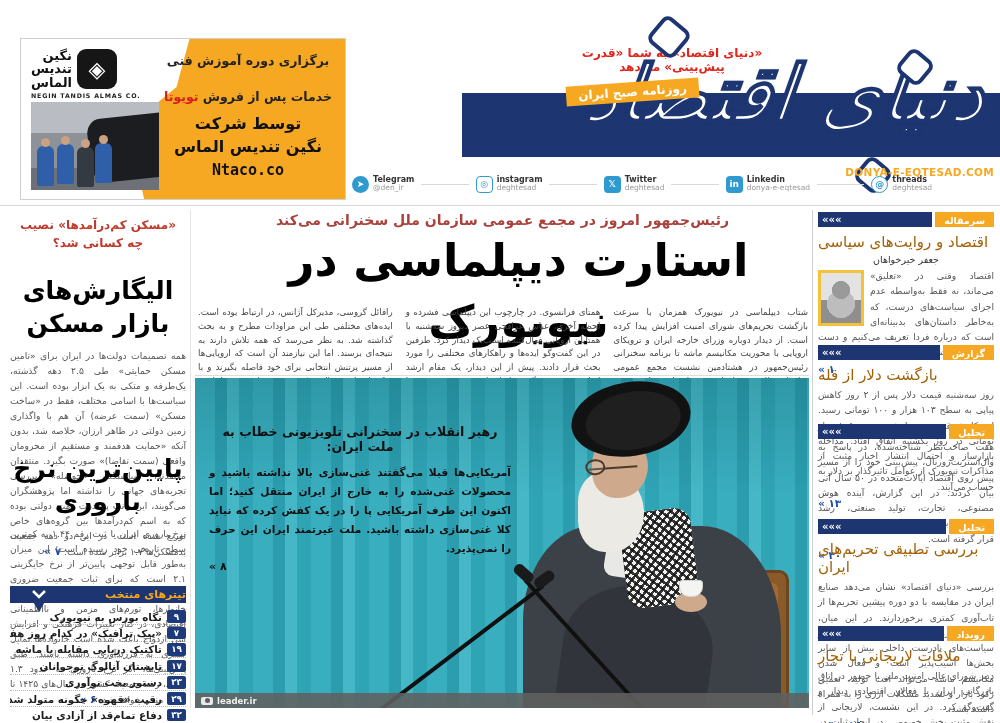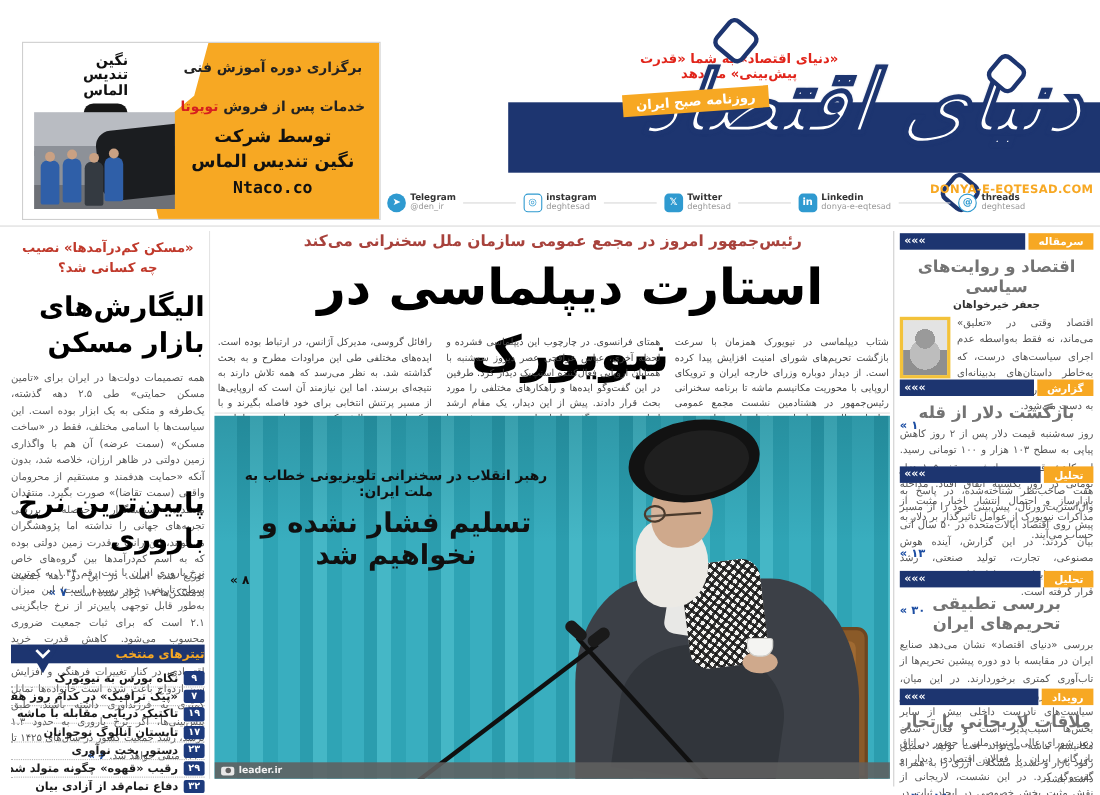--- a/index.html
+++ b/index.html
@@ -9,21 +9,21 @@
     position:relative; width:1000px; height:723px; margin:0 auto;
     background:#ffffff; overflow:hidden;
   }
 
   
   .ad-box { position:absolute; left:20px; top:38px; width:326px; height:162px;
     border:1px solid #cfcfcf; background:#fff; overflow:hidden; cursor:pointer; }
   .ad-orange { position:absolute; inset:0; background:#f7a823;
     clip-path:polygon(52% 0, 100% 0, 100% 100%, 38% 100%, 33% 55%, 48% 30%); }
   .ad-logo { position:absolute; top:10px; left:10px; width:130px; }
-  .ad-logo-row { display:flex; flex-direction:column; align-items:center; justify-content:flex-start; gap:5px; }
+  .ad-logo-row { display:flex; flex-direction:row; align-items:center; justify-content:flex-start; gap:5px; }
   .ad-logo-fa { font-size:13px; font-weight:bold; color:#111; line-height:1.02; text-align:right; white-space:pre-line; }
   .ad-logo-mark { width:40px; height:40px; background:#161616; border-radius:9px; color:#fff;
     display:flex; align-items:center; justify-content:center; font-size:22px; }
   .ad-logo-en { font-size:6.3px; font-weight:bold; letter-spacing:.8px; color:#222; margin-top:3px; }
   .ad-photo { position:absolute; left:10px; bottom:9px; width:128px; height:88px;
     background:linear-gradient(180deg,#b9bcc2 0 35%,#8d9198 35% 75%,#6d7076 75% 100%); overflow:hidden; }
   .ad-car { position:absolute; right:-8px; top:14px; width:78px; height:64px; background:#1b1d20;
     border-radius:14px 4px 4px 18px; transform:rotate(-6deg); }
   .worker { position:absolute; width:17px; height:40px; background:#2f5fa8; border-radius:6px 6px 2px 2px; }
   .worker::before { content:""; position:absolute; top:-8px; left:4px; width:9px; height:9px; border-radius:50%; background:#caa183; }
@@ -131,35 +131,35 @@
     direction:ltr; unicode-bidi:bidi-override; }
 
   
   .sb-item { position:absolute; left:818px; width:176px; direction:rtl; }
   .sb-header { display:flex; direction:rtl; align-items:stretch; height:15px; }
   .sb-label { background:#f7a823; color:#fff; font-size:9.5px; font-weight:bold;
     padding:1px 9px 0; display:flex; align-items:center; }
   .sb-bar { flex:1; background:#1d3570; margin-right:3px; display:flex; align-items:center;
     justify-content:flex-end; padding-left:4px; }
   .sb-bar-chev { color:#fff; font-size:10px; font-weight:bold; direction:ltr; }
-  .sb-title { font-size:15px; font-weight:700; color:#737373; text-align:center; margin:6px 0 3px; }
-  .sb-author { font-size:9.5px; font-weight:bold; color:#333; text-align:center; margin-bottom:3px; }
+  .sb-title { font-size:15px; font-weight:400; color:#a16207; text-align:left; margin:6px 0 3px; }
+  .sb-author { font-size:9.5px; font-weight:normal; color:#333; text-align:center; margin-bottom:3px; }
   .sb-body { font-size:9.2px; color:#555; text-align:justify; line-height:1.66; }
   .sb-page { text-align:left; margin-top:1px; }
   .sb-photo { float:left; width:46px; height:56px; margin:2px 6px 3px 0;
     border:3px solid #f3c23a; background:
       radial-gradient(circle at 50% 34%, #9a9a9a 0 9px, transparent 9px),
       radial-gradient(circle at 50% 62%, #bdbdbd 0 14px, transparent 14px),
       linear-gradient(180deg,#e3e3e3 0 55%,#8f8f8f 55% 100%); }
 
   
   .lc { position:absolute; left:10px; width:172px; direction:rtl; }
   .lc-kicker { color:#c0392b; font-size:12px; font-weight:900; text-align:center; line-height:1.5; }
-  .lc-title { font-size:25px; font-weight:900; color:#000; text-align:right; line-height:1.32;
-    letter-spacing:-.5px; margin:10px 0 8px; }
+  .lc-title { font-size:25px; font-weight:900; color:#000; text-align:center; line-height:1.32;
+    letter-spacing:-.5px; margin:22px 0 8px; }
   .lc-body { font-size:9.2px; color:#555; text-align:justify; line-height:1.63; }
   .lc-page { text-align:left; }
 
   .sel-header { position:relative; height:17px; background:#1d3570; display:flex; align-items:center; }
   .sel-header-label { color:#f7a823; font-size:11px; font-weight:900; margin-right:0; }
   .sel-chev-tab { position:absolute; left:14px; top:0; width:30px; height:26px; background:#1d3570;
     clip-path:polygon(0 0,100% 0,50% 100%); display:flex; align-items:flex-start; justify-content:center; }
   .sel-chev-tab svg { margin-top:3px; }
   .sel-list { margin-top:6px; }
   .sel-row { display:flex; direction:rtl; align-items:center; gap:5px;
@@ -278,21 +278,21 @@
     <div class="hand"></div>
     <div class="cup"></div>
     <svg class="mic-svg" width="614" height="330" viewBox="0 0 614 330">
       <line x1="185" y1="332" x2="348" y2="208" stroke="#101010" stroke-width="4"></line>
       <line x1="448" y1="332" x2="330" y2="202" stroke="#101010" stroke-width="4"></line>
       <rect x="338" y="196" width="22" height="11" rx="5" fill="#1a1a1a" transform="rotate(-37 349 201)"></rect>
       <rect x="318" y="190" width="22" height="11" rx="5" fill="#1a1a1a" transform="rotate(42 329 195)"></rect>
     </svg>
     <div class="photo-caption">
       <div class="cap-kicker">رهبر انقلاب در سخنرانی تلویزیونی خطاب به ملت ایران:</div>
-      <div class="cap-headline">تسلیم فشار نشده و نخواهیم شد</div>
+      <div class="cap-body">آمریکایی‌ها قبلا می‌گفتند غنی‌سازی بالا نداشته باشید و محصولات غنی‌شده را به خارج از ایران منتقل کنید؛ اما اکنون این طرف آمریکایی پا را در یک کفش کرده که نباید کلا غنی‌سازی داشته باشید. ملت غیرتمند ایران این حرف را نمی‌پذیرد.</div>
       <div class="cap-page">« ۸</div>
     </div>
     <div class="photo-credit-bar">
       <div class="cam-icon"></div>
       <div class="credit-text">leader.ir</div>
     </div>
   </div>
 
   <div class="sb-item" style="top:212px;">
     <div class="sb-header">

